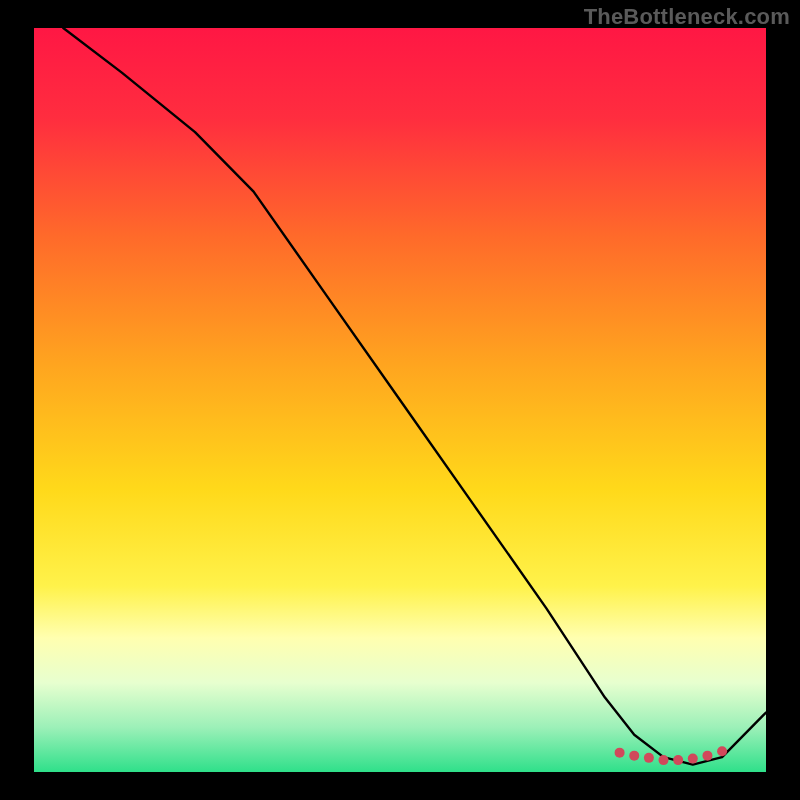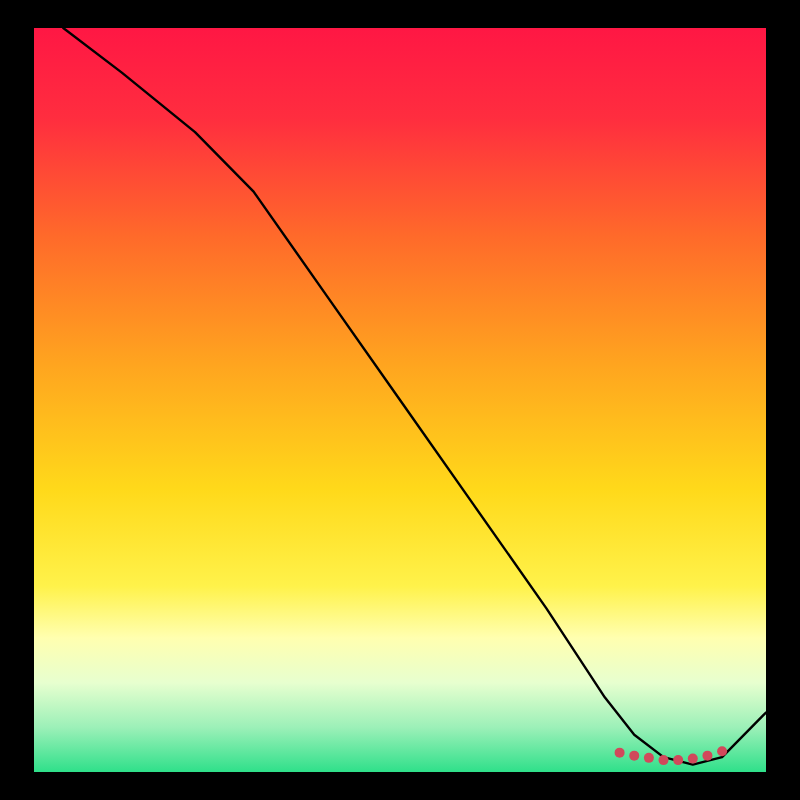--- a/index.html
+++ b/index.html
@@ -39,20 +39,21 @@
   .plot svg {
     display: block;
     width: 100%;
     height: 100%;
   }
 </style>
 </head>
 <body>
 
 <div class="frame">
+  <div class="watermark">TheBottleneck.com</div>
   <div class="plot">
     <svg viewBox="0 0 732 744" preserveAspectRatio="none">
       <defs>
         <linearGradient id="bg-grad" x1="0" y1="0" x2="0" y2="1">
             <stop offset="0.0%" stop-color="#ff1744"></stop>
             <stop offset="12.0%" stop-color="#ff2d3f"></stop>
             <stop offset="28.0%" stop-color="#ff6a2a"></stop>
             <stop offset="45.0%" stop-color="#ffa41f"></stop>
             <stop offset="62.0%" stop-color="#ffd91a"></stop>
             <stop offset="75.0%" stop-color="#fff24a"></stop>

